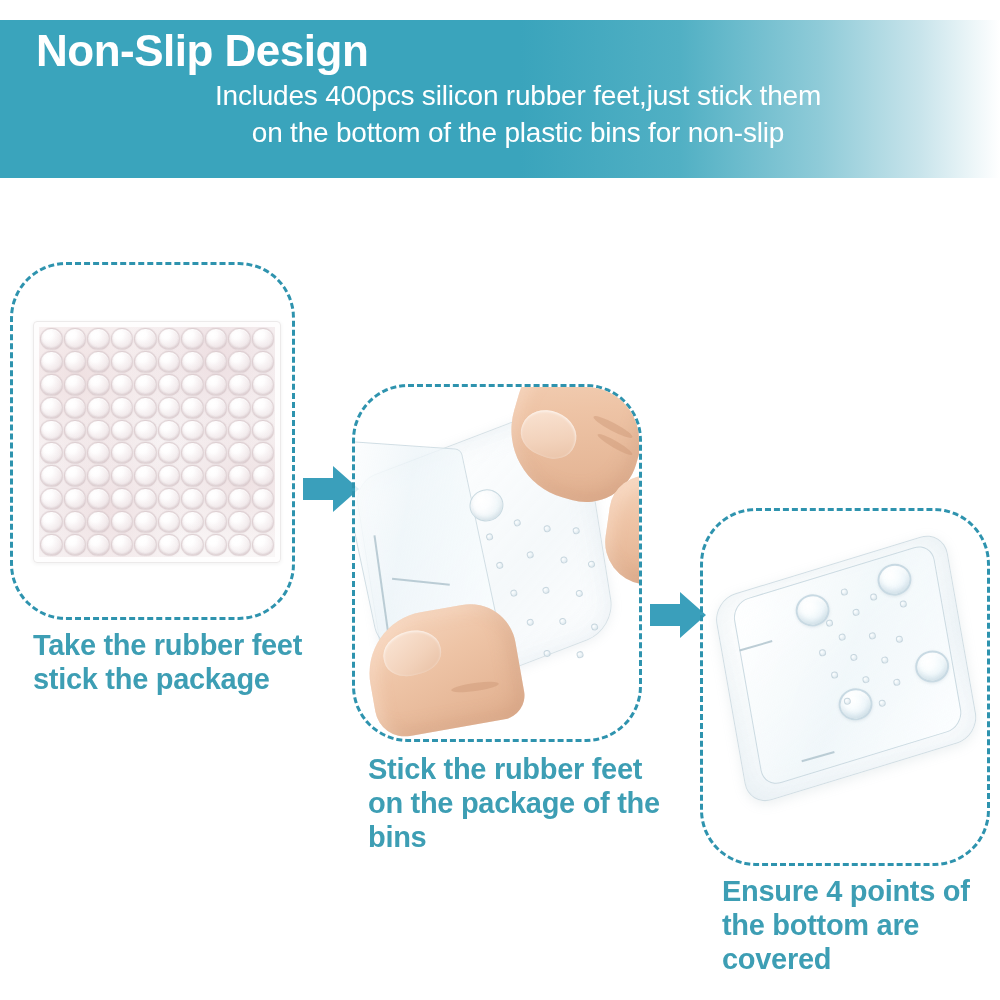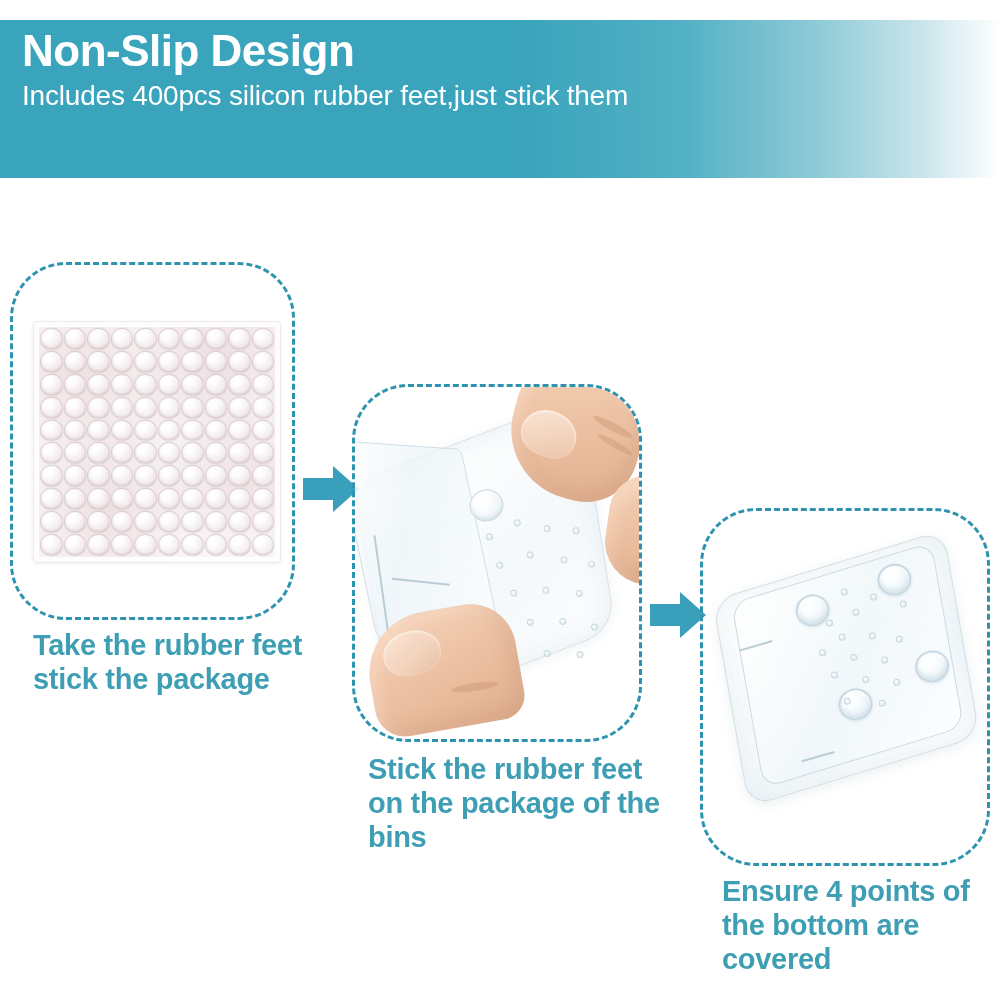--- a/index.html
+++ b/index.html
@@ -24,38 +24,39 @@
     width: 1000px;
     height: 158px;
     background: linear-gradient(to right,
         #3aa4bc 0%,
         #3aa4bc 52%,
         #51b0c4 68%,
         #8fcbd8 82%,
         #c8e4eb 92%,
         #ffffff 100%);
     box-sizing: border-box;
-    padding: 8px 0 0 22px;
+    padding: 8px 0 0 36px;
   }
   #header-title {
     color: #ffffff;
     font-size: 44px;
     font-weight: bold;
     letter-spacing: -0.5px;
     line-height: 1.05;
     margin: 0 0 4px 0;
     white-space: nowrap;
   }
   .header-sub-line {
     color: #ffffff;
     font-size: 28px;
     font-weight: 300;
     line-height: 1.32;
     letter-spacing: -0.2px;
     white-space: nowrap;
+    text-align: center;
   }
 
   
   .step-panel {
     position: absolute;
     border: 3px dashed #2e93ae;
     border-radius: 56px;
     box-sizing: border-box;
   }
   #step-panel-1 { left: 10px;  top: 262px; width: 285px; height: 358px; }
@@ -250,20 +251,21 @@
                 0 1px 3px rgba(160,180,192,0.25);
     box-sizing: border-box;
   }
 </style>
 </head>
 <body>
 
 <div id="header-banner">
   <div id="header-title">Non-Slip Design</div>
   <div class="header-sub-line">Includes 400pcs silicon rubber feet,just stick them</div>
+  <div class="header-sub-line">on the bottom of the plastic bins for non-slip</div>
 </div>
 
 <div class="step-panel" id="step-panel-1">
   <div class="panel-media">
     <div id="bumper-sheet">
       <div id="bumper-grid">
 
       <div class="bumper-dot"></div>
           <div class="bumper-dot"></div>
           <div class="bumper-dot"></div>

